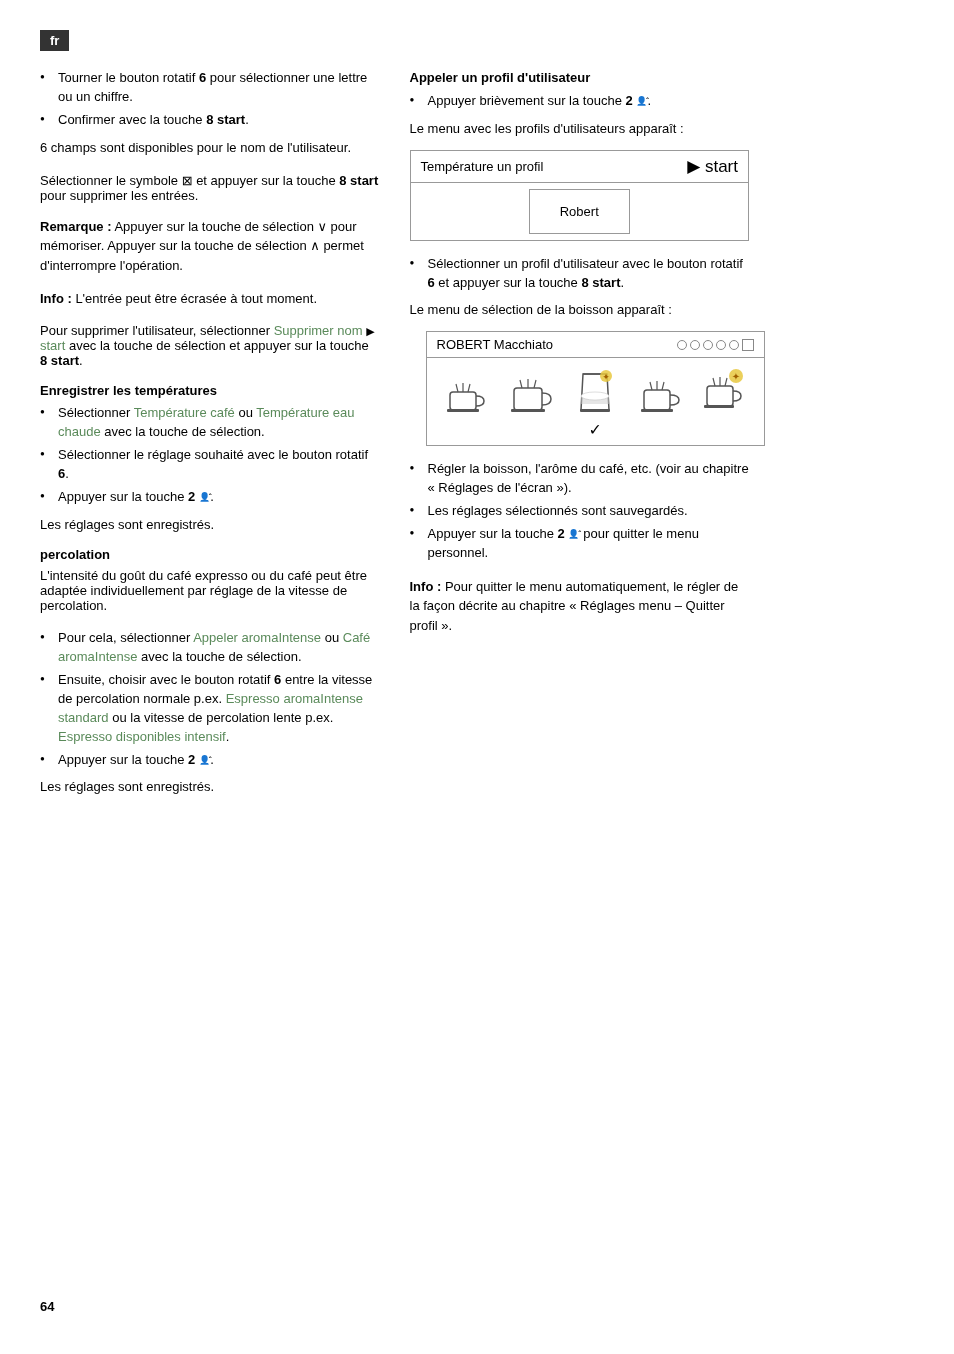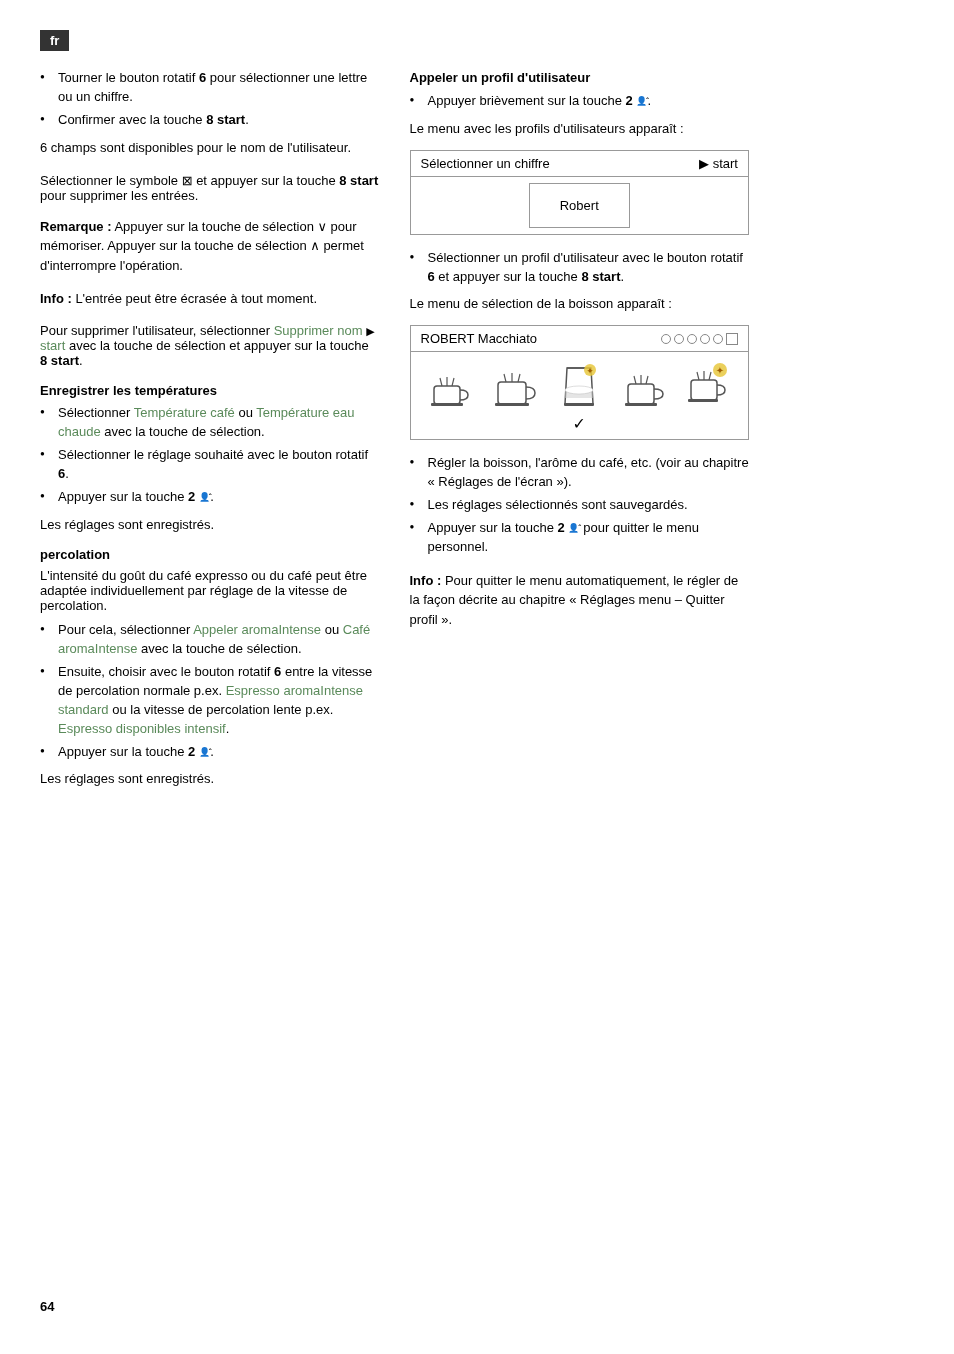--- a/index.html
+++ b/index.html
@@ -92,40 +92,40 @@
     .profile-box-header {
       display: flex;
       justify-content: space-between;
       align-items: center;
       border-bottom: 1px solid #999;
       padding: 5px 10px;
       font-size: 13px;
     }
     .profile-box-header .start-btn {
       color: #000;
-      font-size: 13px;
+      font-size: 17px;
     }
     .profile-box-names {
       display: flex;
       justify-content: center;
       gap: 16px;
     }
     .profile-name {
       padding: 14px 30px;
       font-size: 13px;
       text-align: center;
     }
     .profile-name.highlighted {
       border: 1px solid #999;
       margin: 6px;
     }
     
     .bev-box {
       border: 1px solid #999;
-      margin: 10px 0 14px 0;
+      margin: 10px 0 14px 16px;
       width: 100%;
     }
     .bev-box-header {
       display: flex;
       justify-content: space-between;
       align-items: center;
       border-bottom: 1px solid #999;
       padding: 5px 10px;
       font-size: 13px;
     }
@@ -220,21 +220,21 @@
         <ul class="bullet-list">
           <li>Sélectionner <span class="italic-colored">Température café</span> ou <span class="italic-colored">Température eau chaude</span> avec la touche de sélection.</li>
           <li>Sélectionner le réglage souhaité avec le bouton rotatif <span class="inline-bold">6</span>.</li>
           <li>Appuyer sur la touche <span class="inline-bold">2</span> <span class="person-icon">👤̂</span>.</li>
         </ul>
         <p>Les réglages sont enregistrés.</p>
       </div>
 
       <div class="section">
         <p class="section-heading">percolation</p>
-        <p style="margin-bottom:8px;">L'intensité du goût du café expresso ou du café peut être adaptée individuellement par réglage de la vitesse de percolation.</p>
+        <p style="margin-bottom:16px;">L'intensité du goût du café expresso ou du café peut être adaptée individuellement par réglage de la vitesse de percolation.</p>
         <ul class="bullet-list">
           <li>Pour cela, sélectionner <span class="italic-colored">Appeler aromaIntense</span> ou <span class="italic-colored">Café aromaIntense</span> avec la touche de sélection.</li>
           <li>Ensuite, choisir avec le bouton rotatif <span class="inline-bold">6</span> entre la vitesse de percolation normale p.ex. <span class="italic-colored">Espresso aromaIntense standard</span> ou la vitesse de percolation lente p.ex. <span class="italic-colored">Espresso disponibles intensif</span>.</li>
           <li>Appuyer sur la touche <span class="inline-bold">2</span> <span class="person-icon">👤̂</span>.</li>
         </ul>
         <p>Les réglages sont enregistrés.</p>
       </div>
 
     </div>
 
@@ -243,21 +243,21 @@
       <div class="section">
         <p class="section-heading">Appeler un profil d'utilisateur</p>
         <ul class="bullet-list">
           <li>Appuyer brièvement sur la touche <span class="inline-bold">2</span> <span class="person-icon">👤̂</span>.</li>
         </ul>
         <p>Le menu avec les profils d'utilisateurs apparaît :</p>
       </div>
 
       <div class="profile-box">
         <div class="profile-box-header">
-          <span>Sélectionner un chiffre</span>
+          <span>Température un profil</span>
           <span class="start-btn">▶ start</span>
         </div>
         <div class="profile-box-names">
           <div class="profile-name highlighted">Robert</div>
         </div>
       </div>
 
       <div class="section">
         <ul class="bullet-list">
           <li>Sélectionner un profil d'utilisateur avec le bouton rotatif <span class="inline-bold">6</span> et appuyer sur la touche <span class="inline-bold">8 start</span>.</li>

